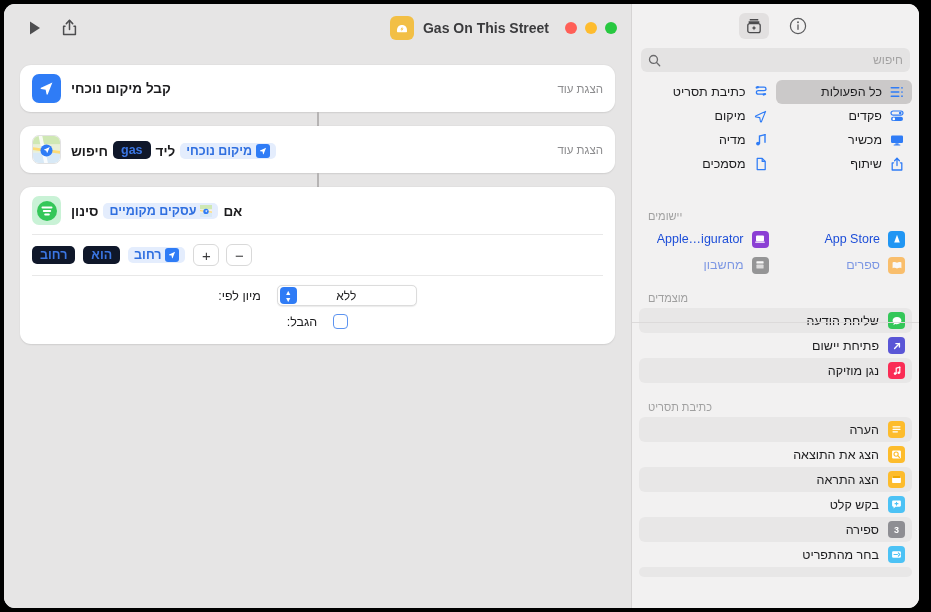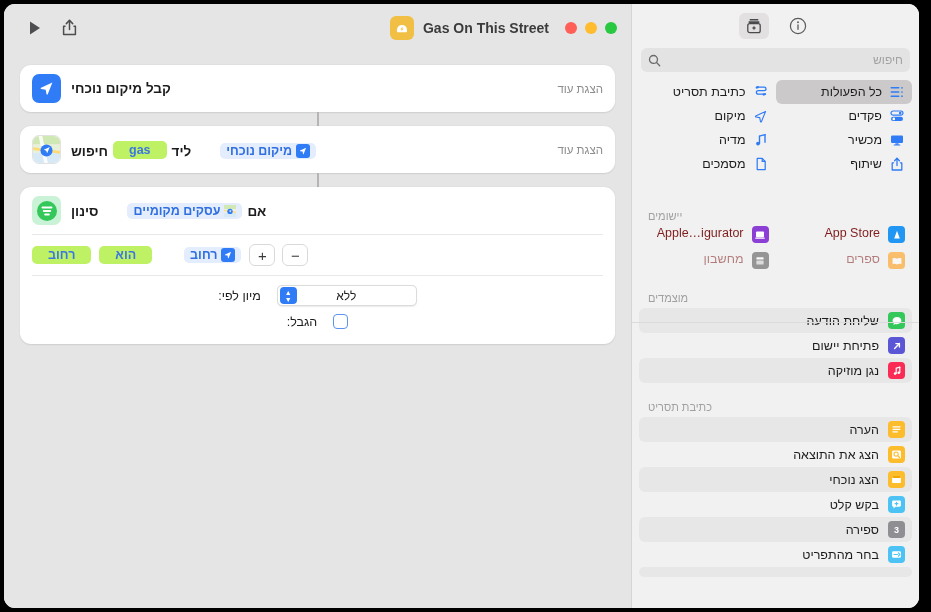--- a/index.html
+++ b/index.html
@@ -106,23 +106,23 @@
     padding: 10px 16px 4px 16px;
     text-align: left;
   }
 
   .app-grid {
     display: grid;
     grid-template-columns: 1fr 1fr;
     padding: 0 7px;
   }
   .app-item {
-    display: flex; align-items: flex-start; gap: 8px;
+    display: flex; align-items: center; gap: 8px;
     height: 26px; padding: 0 7px;
-    font-size: 12.5px; color: #7f1d1d;
+    font-size: 12.5px; color: #1d4ed8;
     border-radius: 6px;
     direction: rtl;
     overflow: hidden;
   }
   .app-ic {
     width: 17px; height: 17px; border-radius: 4px;
     flex: 0 0 17px;
     display: flex; align-items: center; justify-content: center;
     font-size: 10px; color: #fff;
   }
@@ -234,27 +234,26 @@
     color: #2f6fe0;
     border-radius: 5px;
     padding: 1px 6px;
     font-size: 12.5px;
     font-weight: bold;
     display: inline-flex;
     flex-direction: row-reverse;
     align-items: center;
     gap: 4px;
     white-space: nowrap;
-    margin-left: 24px;
   }
   .token-plain {
-    background: #bef264;
+    background: #0f172a;
     color: #3b76e3;
     border-radius: 5px;
-    padding: 2px 16px;
+    padding: 2px 8px;
     font-size: 12.5px;
     font-weight: bold;
     white-space: nowrap;
   }
   .mini-glyph {
     width: 14px; height: 14px; border-radius: 3px;
     background: #2f7cf6;
     display: inline-flex; align-items: center; justify-content: center;
     flex: 0 0 14px;
   }
@@ -700,21 +699,21 @@
           </span>
           <span class="lb">הצג את התוצאה</span>
         </div>
         <div class="act-row alt">
           <span class="act-ic" style="background:#fdbc2c;">
             <svg width="13" height="13" viewBox="0 0 13 13" aria-hidden="true">
               <rect x="2.1" y="2.9" width="8.8" height="7.2" rx="1.2" fill="#ffffff"></rect>
               <rect x="2.1" y="2.9" width="8.8" height="2.1" rx="1.1" fill="#f0a800"></rect>
             </svg>
           </span>
-          <span class="lb">הצג נוכחי</span>
+          <span class="lb">הצג התראה</span>
         </div>
         <div class="act-row">
           <span class="act-ic" style="background:#4cc2f5;">
             <svg width="13" height="13" viewBox="0 0 13 13" aria-hidden="true">
               <path d="M2.1 3.7 C2.1 3 2.6 2.6 3.3 2.6 L9.7 2.6 C10.4 2.6 10.9 3 10.9 3.7 L10.9 7.6 C10.9 8.3 10.4 8.7 9.7 8.7 L5.6 8.7 L3.6 10.4 L3.6 8.7 L3.3 8.7 C2.6 8.7 2.1 8.3 2.1 7.6 Z" fill="#ffffff"></path>
               <path d="M6.5 4.2 L6.5 7.1 M5.05 5.65 L7.95 5.65" stroke="#4cc2f5" stroke-width="1.1" stroke-linecap="round"></path>
             </svg>
           </span>
           <span class="lb">בקש קלט</span>
         </div>

